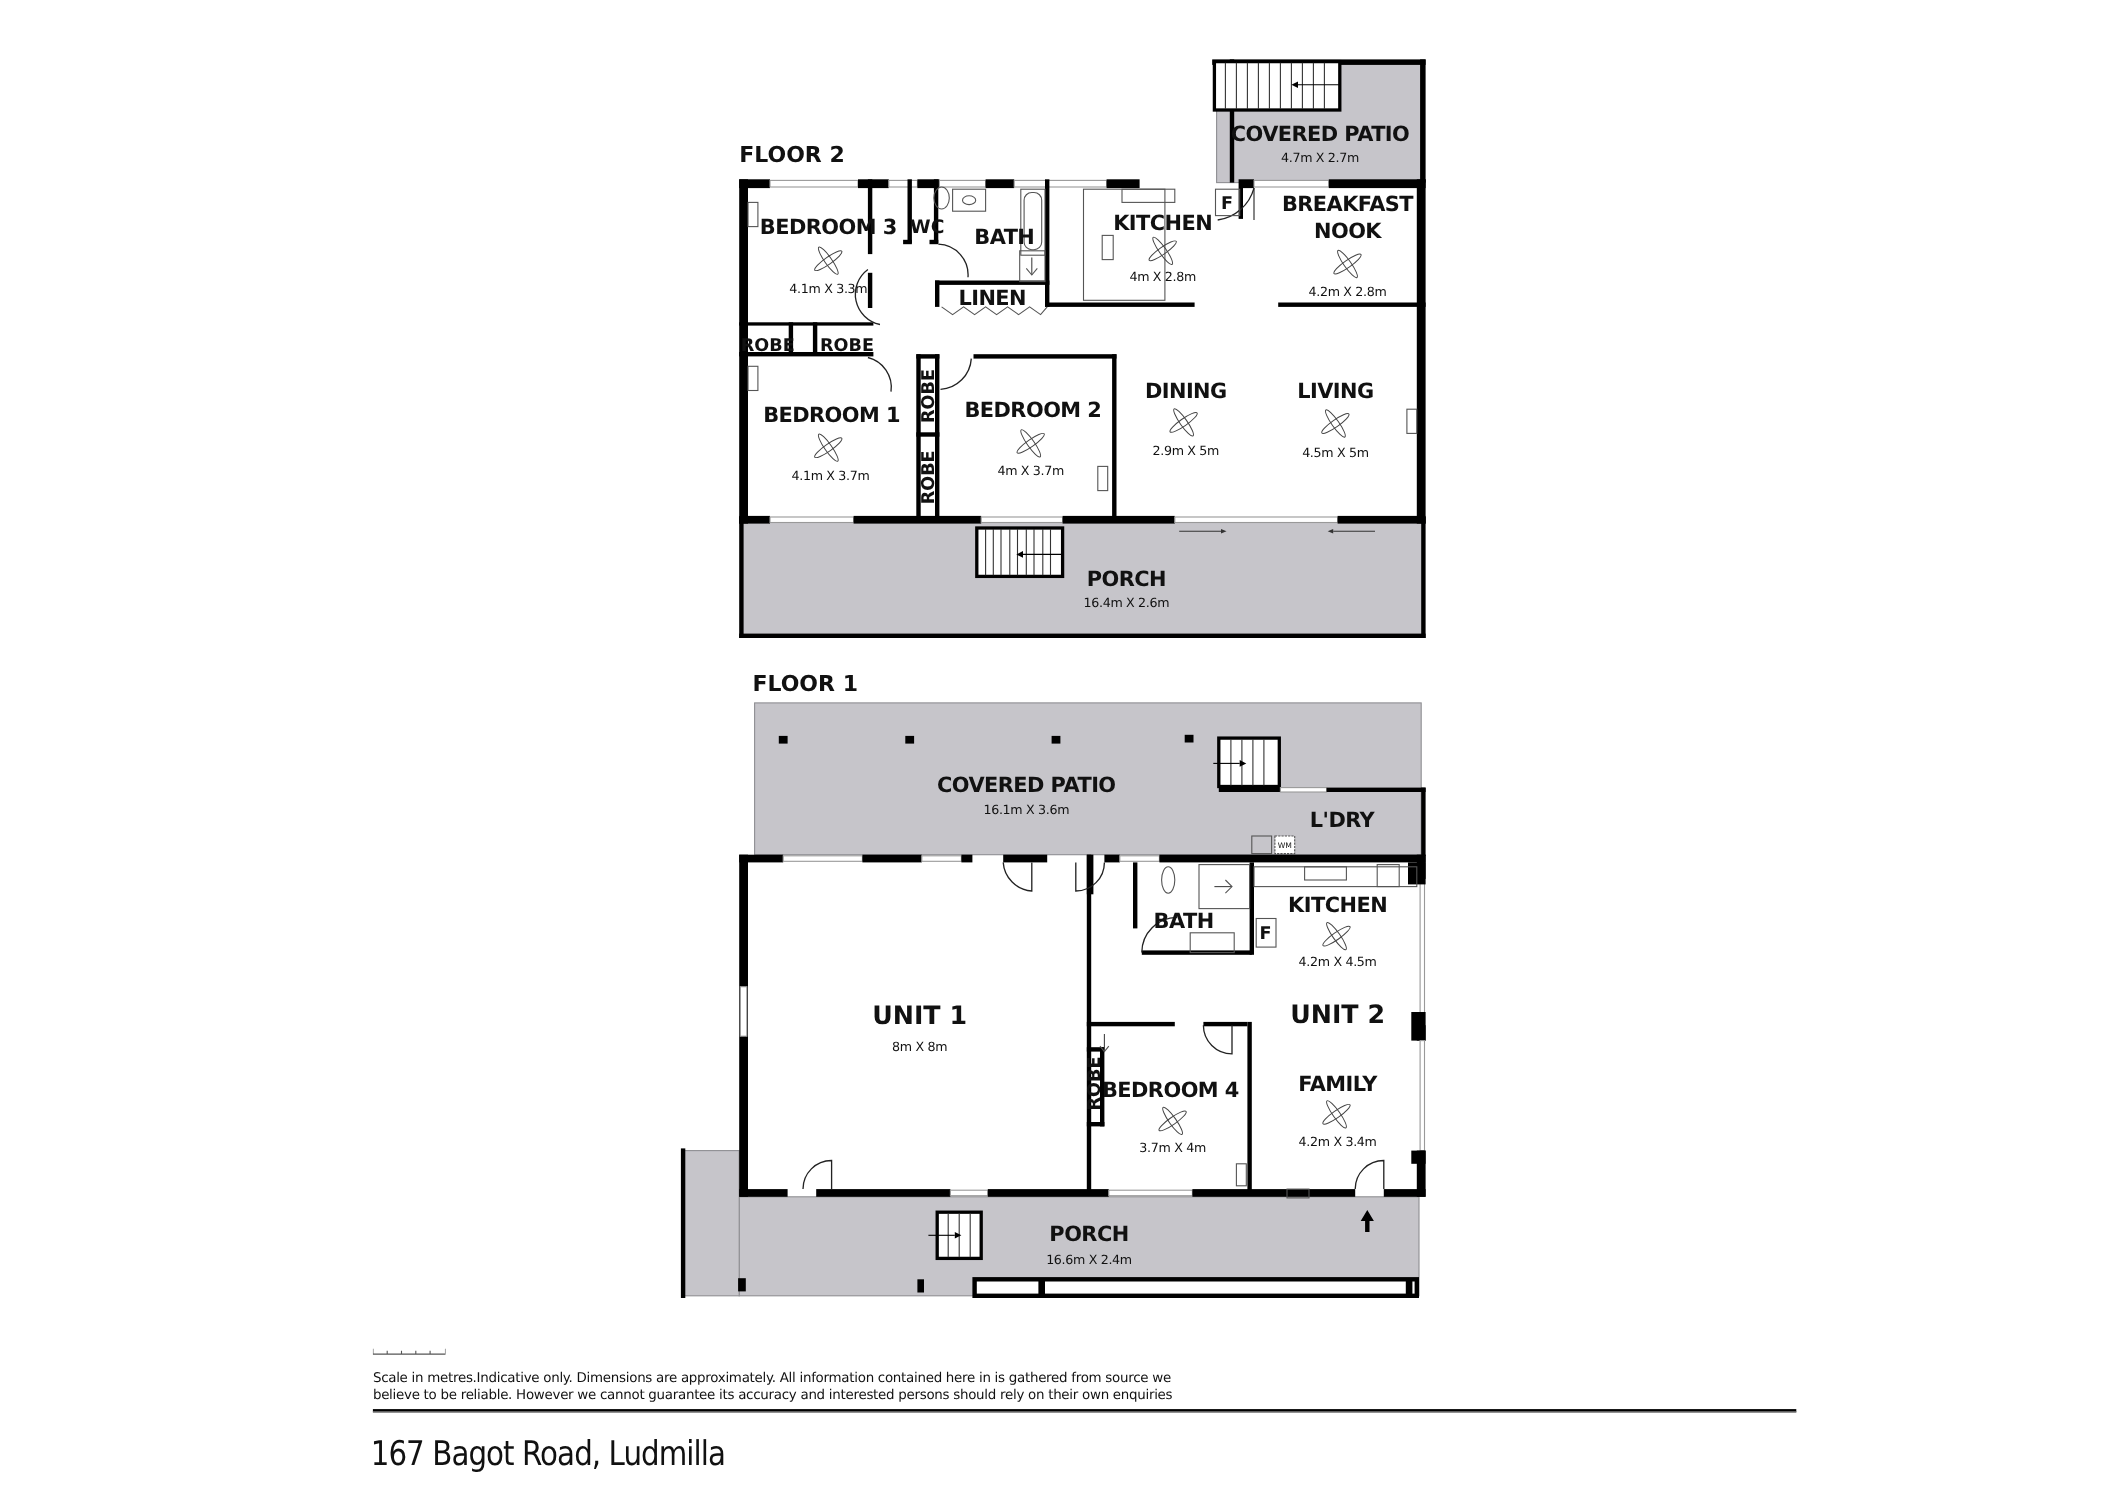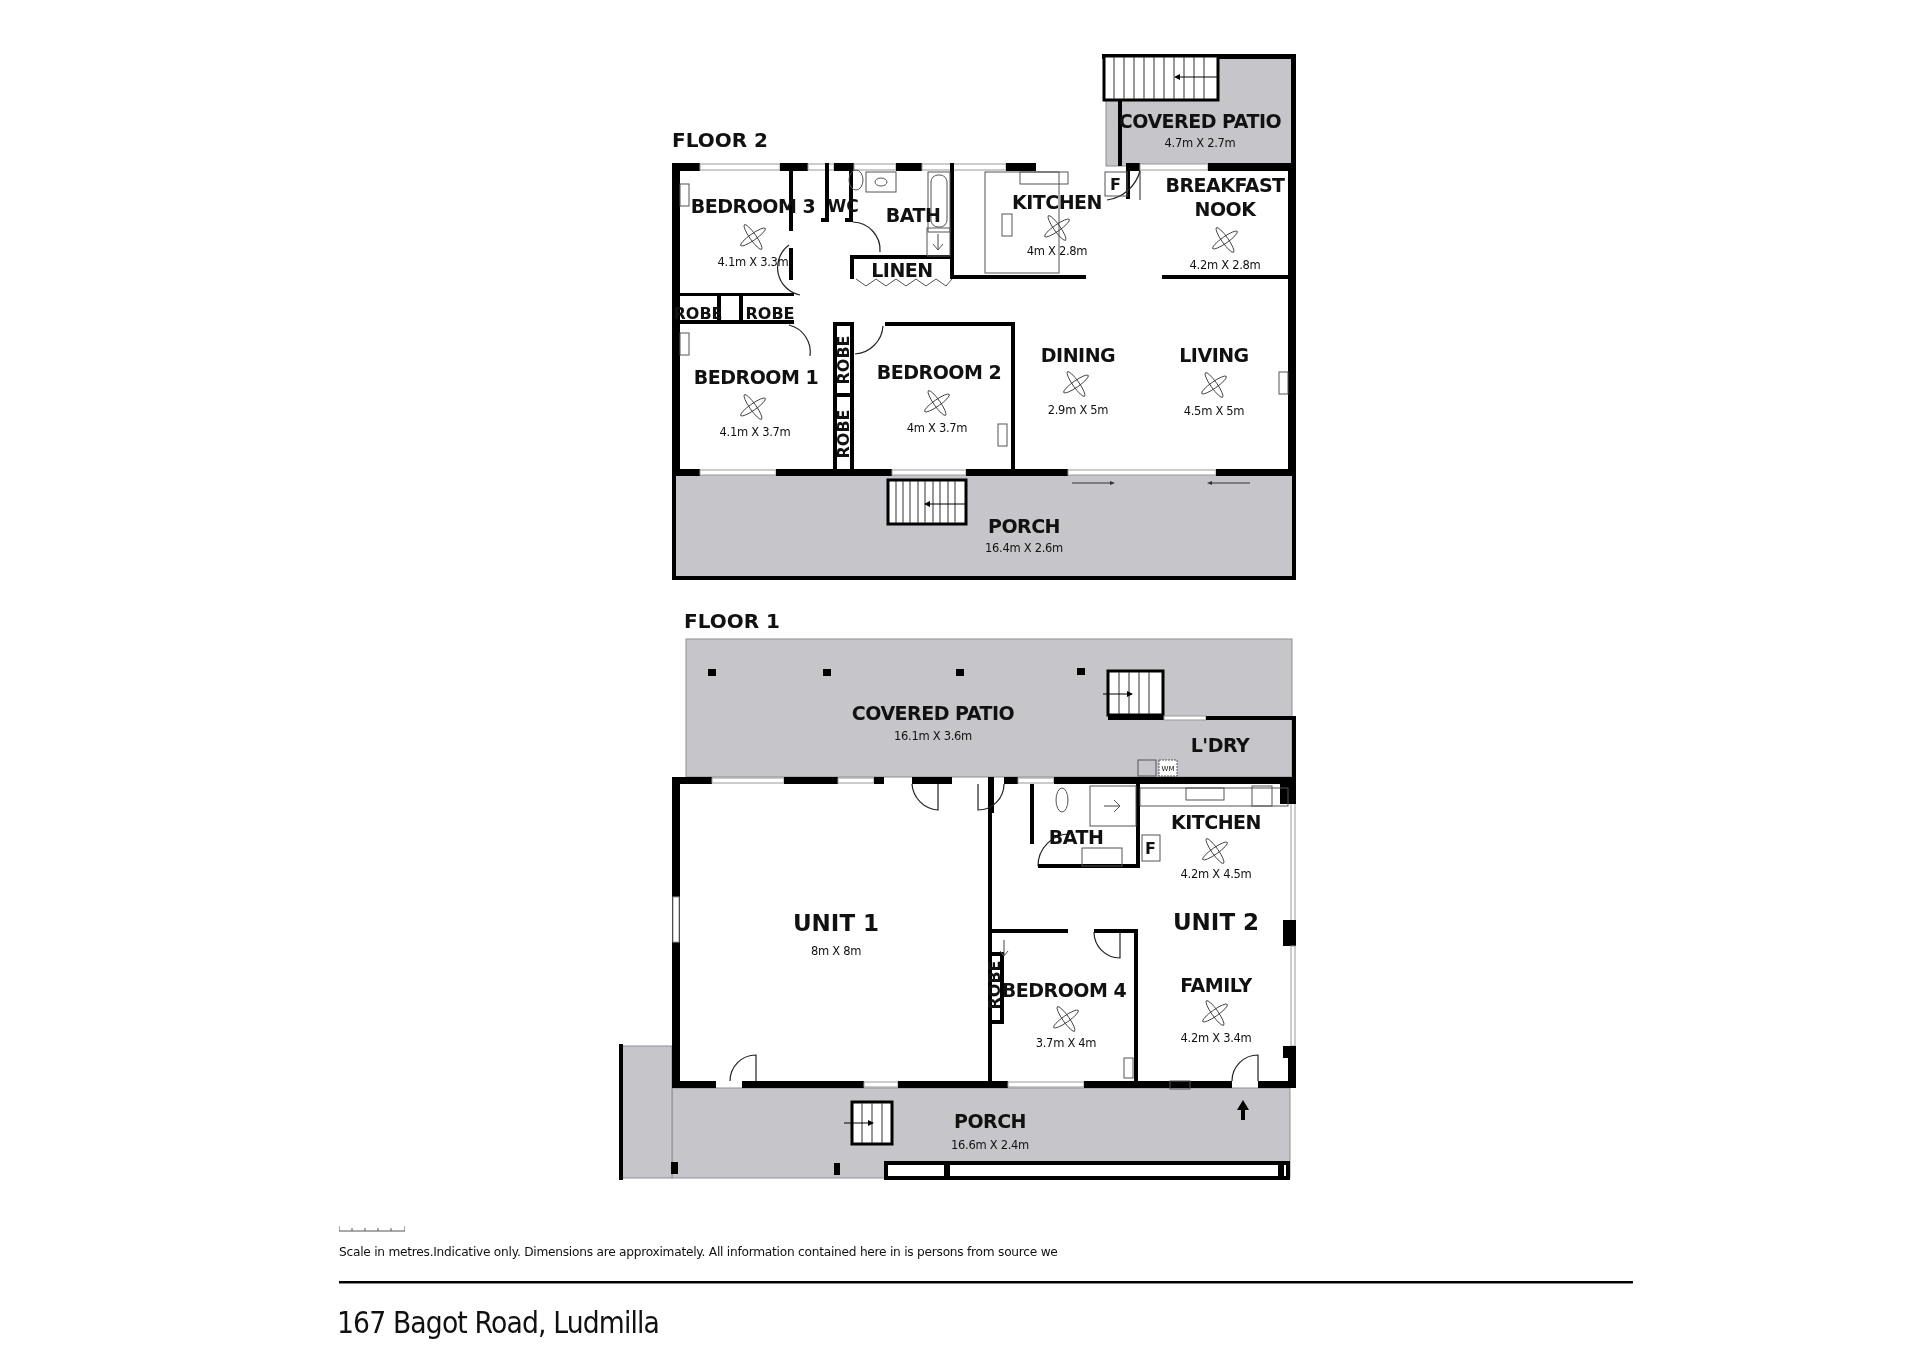--- a/index.html
+++ b/index.html
@@ -390,16 +390,17 @@
 
 <svg id="scale-bar" viewBox="0 0 66 6">
   <polyline points="0,0 0,5 66,5 66,0" fill="none" stroke="#555" stroke-width="1"></polyline>
   <line x1="13" y1="2" x2="13" y2="5" stroke="#555"></line>
   <line x1="26" y1="2" x2="26" y2="5" stroke="#555"></line>
   <line x1="39" y1="2" x2="39" y2="5" stroke="#555"></line>
   <line x1="52" y1="2" x2="52" y2="5" stroke="#555"></line>
 </svg>
 
 <div id="footer-disclaimer">
-  <span>Scale in metres.Indicative only. Dimensions are approximately. All information contained here in is persons from source we</span>
+  <span>Scale in metres.Indicative only. Dimensions are approximately. All information contained here in is gathered from source we</span>
+  <span>believe to be reliable. However we cannot guarantee its accuracy and interested persons should rely on their own enquiries</span>
 </div>
 <div id="footer-rule"></div>
 <div id="footer-address">167 Bagot Road, Ludmilla</div>
 
 </body></html>

